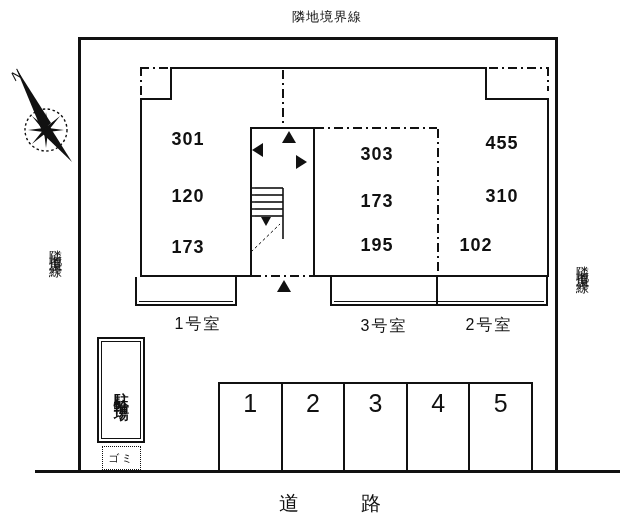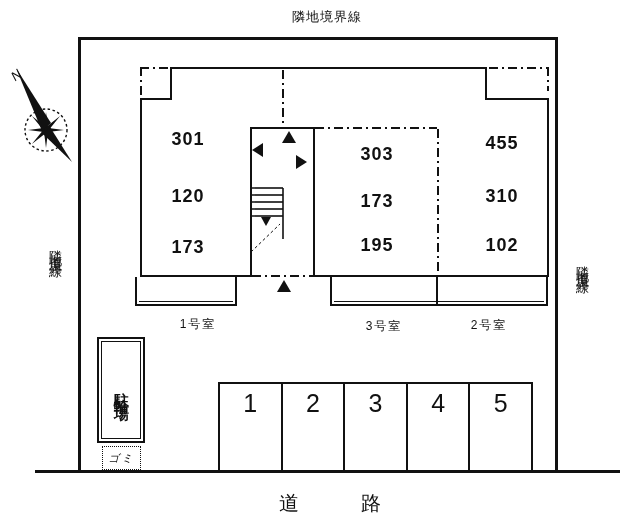--- a/index.html
+++ b/index.html
@@ -9,30 +9,30 @@
   .abs{position:absolute;}
   .line{background:var(--line);}
   .center{transform:translate(-50%,-50%);}
   
   .dd-h{height:2px;background:repeating-linear-gradient(90deg,var(--line) 0 9px,transparent 9px 13px,var(--line) 13px 15px,transparent 15px 19px);}
   .dd-v{width:2px;background:repeating-linear-gradient(180deg,var(--line) 0 9px,transparent 9px 13px,var(--line) 13px 15px,transparent 15px 19px);}
   
   .blabel{font-size:13px;letter-spacing:1px;white-space:nowrap;}
   .vert{writing-mode:vertical-rl;text-orientation:upright;letter-spacing:4px;white-space:nowrap;}
   .rnum{font-size:18px;font-weight:bold;letter-spacing:1px;white-space:nowrap;}
-  .ulabel{font-size:12px;letter-spacing:2px;white-space:nowrap;}
+  .ulabel{font-size:16px;letter-spacing:2px;white-space:nowrap;}
   .road{font-size:20px;display:flex;gap:62px;white-space:nowrap;}
   
   .balcony{border:2px solid var(--line);border-top:none;box-sizing:border-box;}
   
   .shed{border:2px solid var(--line);box-sizing:border-box;}
   .shed-inner{position:absolute;inset:2px;border:1px solid var(--line);display:flex;align-items:center;justify-content:center;}
   .shed-label{writing-mode:vertical-rl;text-orientation:upright;font-size:15px;font-weight:bold;letter-spacing:7px;}
   
-  .gomi{border:1.5px dotted var(--line);box-sizing:border-box;display:flex;align-items:center;justify-content:center;font-size:11px;letter-spacing:2px;font-style:italic;}
+  .gomi{border:1.5px dotted var(--line);box-sizing:border-box;display:flex;align-items:center;justify-content:center;font-size:11px;letter-spacing:2px;}
   
   .parking{display:flex;border:2px solid var(--line);border-bottom:none;box-sizing:border-box;}
   .pcell{flex:1;border-left:2px solid var(--line);display:flex;justify-content:center;align-items:flex-start;padding-top:5px;box-sizing:border-box;}
   .pcell:first-child{border-left:none;}
   .pnum{font-size:25px;}
   
   .tri-up{width:0;height:0;border-left:7px solid transparent;border-right:7px solid transparent;border-bottom:12px solid var(--line);}
   .tri-left{width:0;height:0;border-top:7px solid transparent;border-bottom:7px solid transparent;border-right:11px solid var(--line);}
   .tri-right{width:0;height:0;border-top:7px solid transparent;border-bottom:7px solid transparent;border-left:11px solid var(--line);}
 </style>
@@ -109,21 +109,21 @@
   <div class="abs rnum center" style="left:188px;top:139px">301</div>
   <div class="abs rnum center" style="left:188px;top:196px">120</div>
   <div class="abs rnum center" style="left:188px;top:247px">173</div>
 
   <div class="abs rnum center" style="left:377px;top:154px">303</div>
   <div class="abs rnum center" style="left:377px;top:201px">173</div>
   <div class="abs rnum center" style="left:377px;top:245px">195</div>
 
   <div class="abs rnum center" style="left:502px;top:143px">455</div>
   <div class="abs rnum center" style="left:502px;top:196px">310</div>
-  <div class="abs rnum center" style="left:502px;top:245px">102</div>
+  <div class="abs rnum center" style="left:476px;top:245px">102</div>
 
   <div class="abs balcony" style="left:135px;top:277px;width:102px;height:29px"></div>
   <div class="abs" style="left:139px;top:301px;width:94px;height:1px;background:var(--line)"></div>
   <div class="abs balcony" style="left:330px;top:277px;width:218px;height:29px"></div>
   <div class="abs line" style="left:436px;top:277px;width:2px;height:29px"></div>
   <div class="abs" style="left:334px;top:301px;width:210px;height:1px;background:var(--line)"></div>
 
   <div class="abs ulabel center" style="left:198px;top:324px">1号室</div>
   <div class="abs ulabel center" style="left:384px;top:326px">3号室</div>
   <div class="abs ulabel center" style="left:489px;top:325px">2号室</div>

